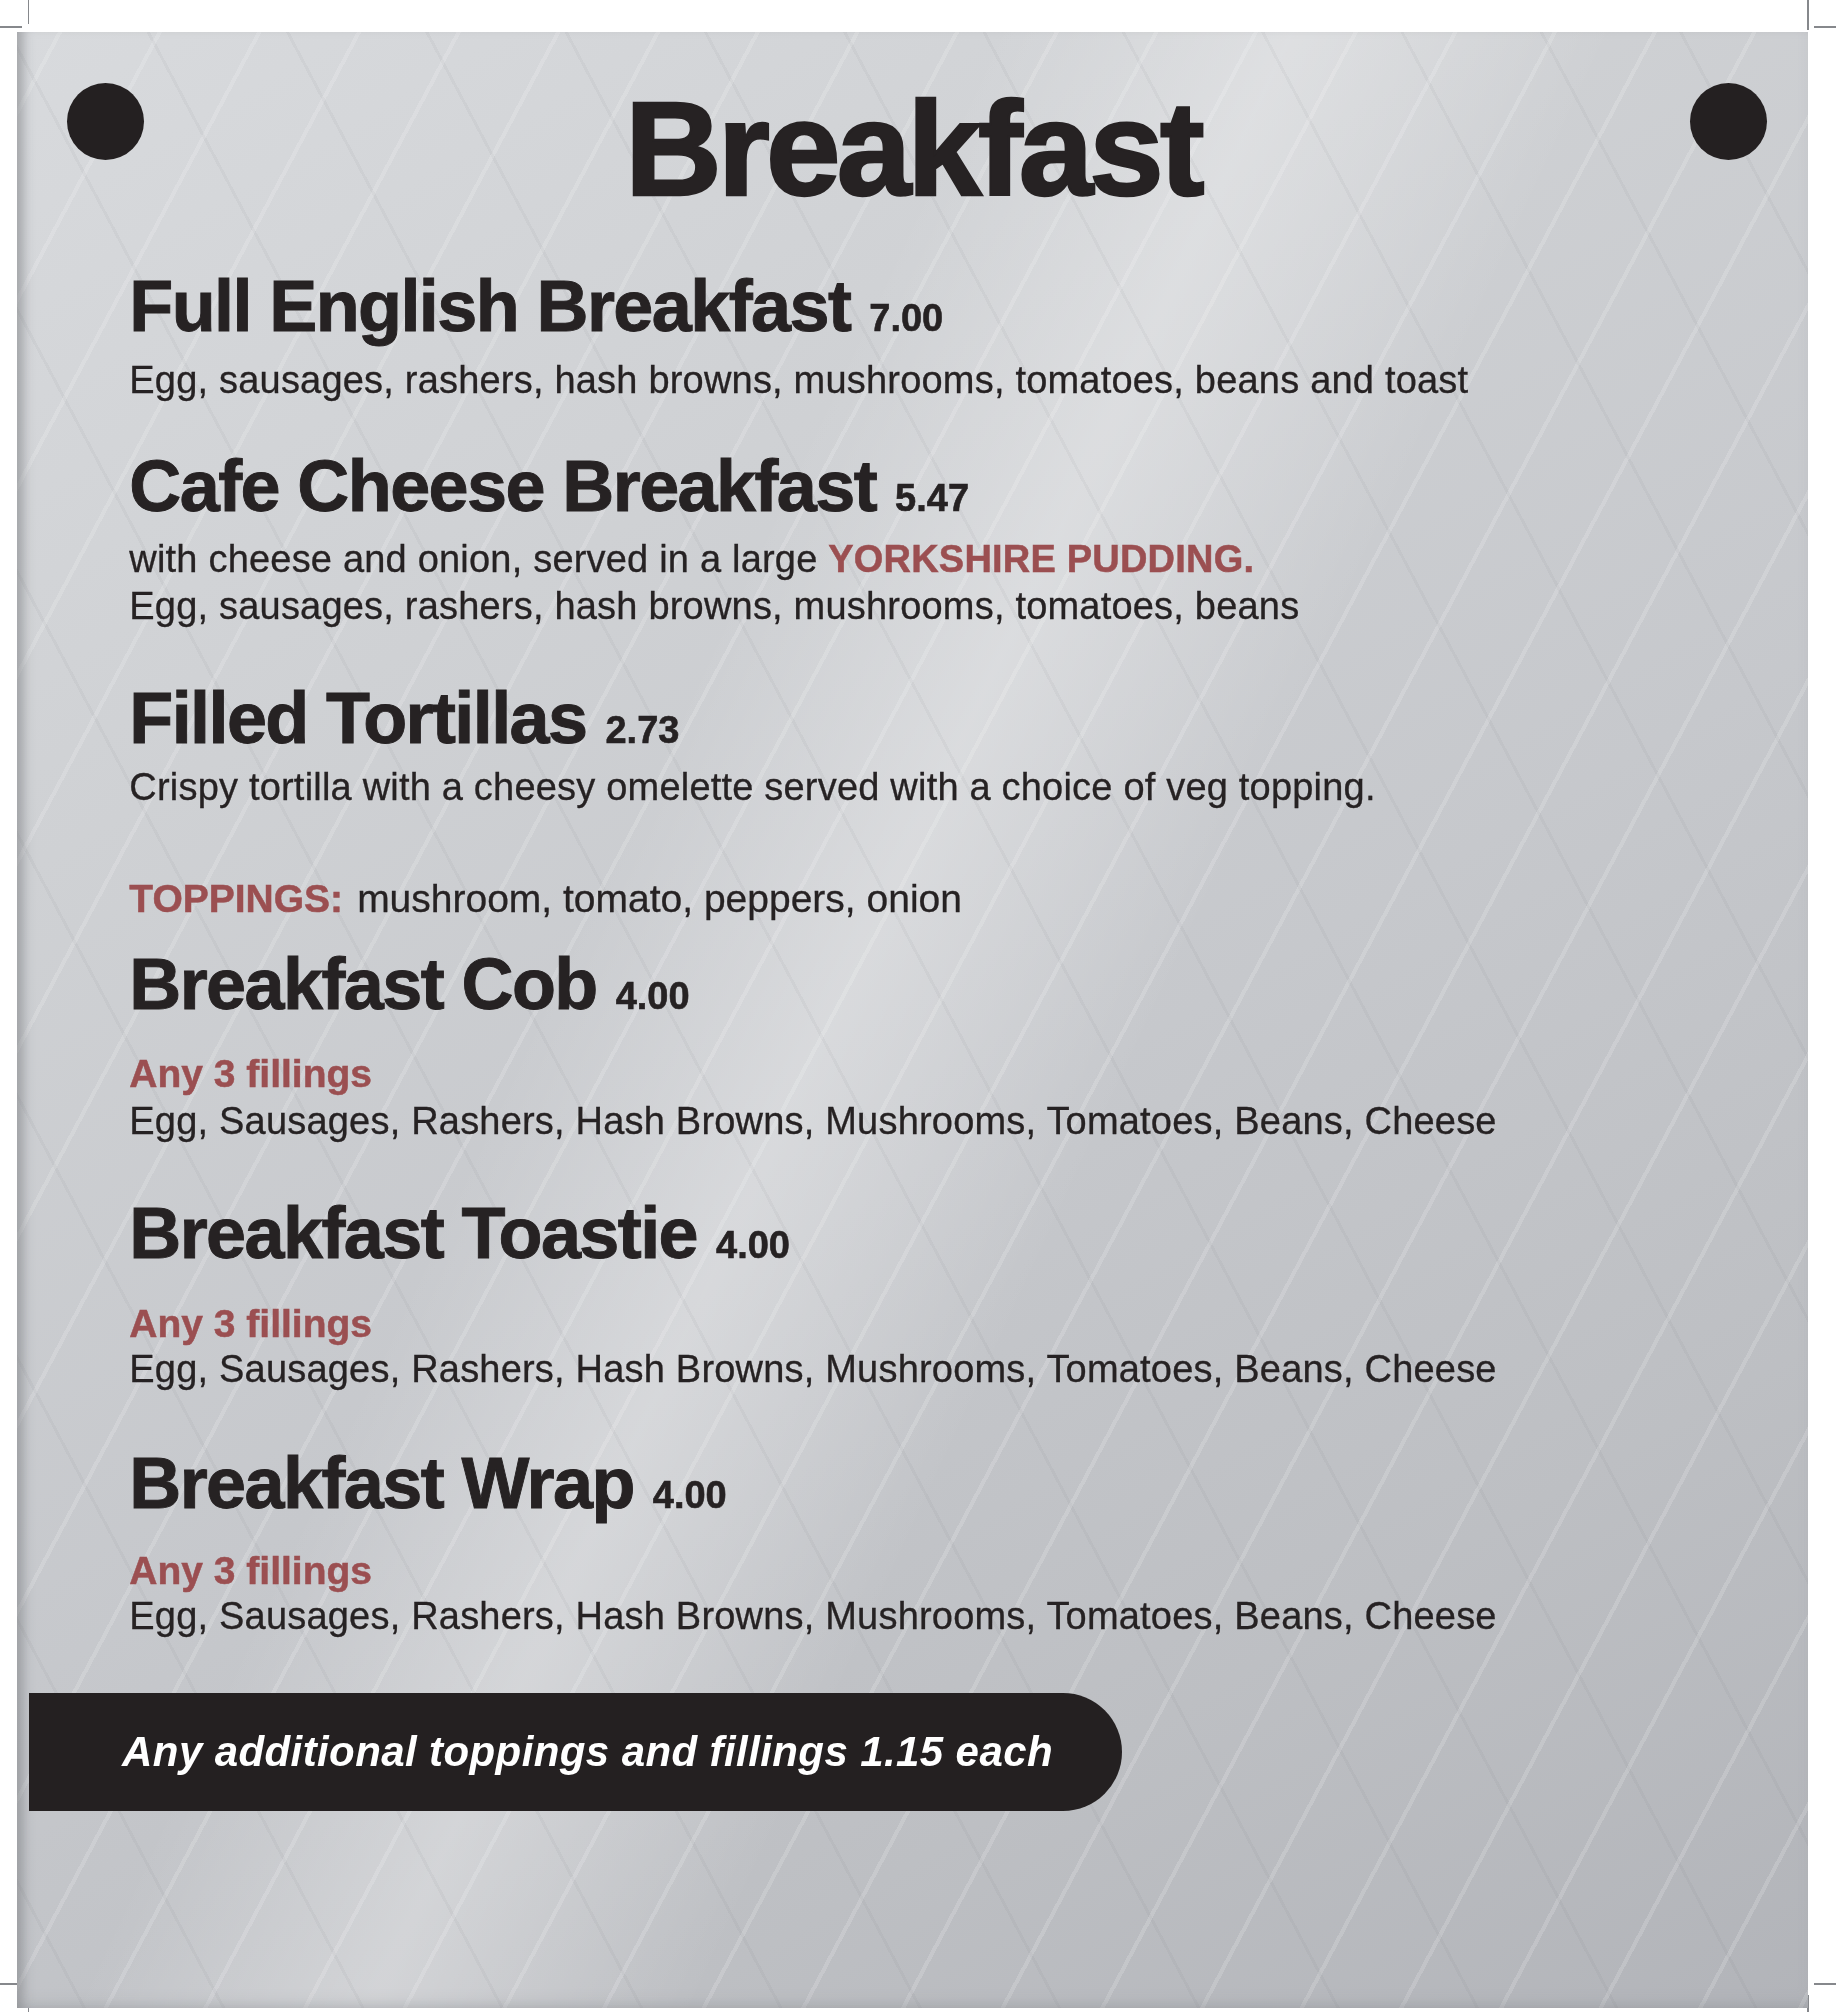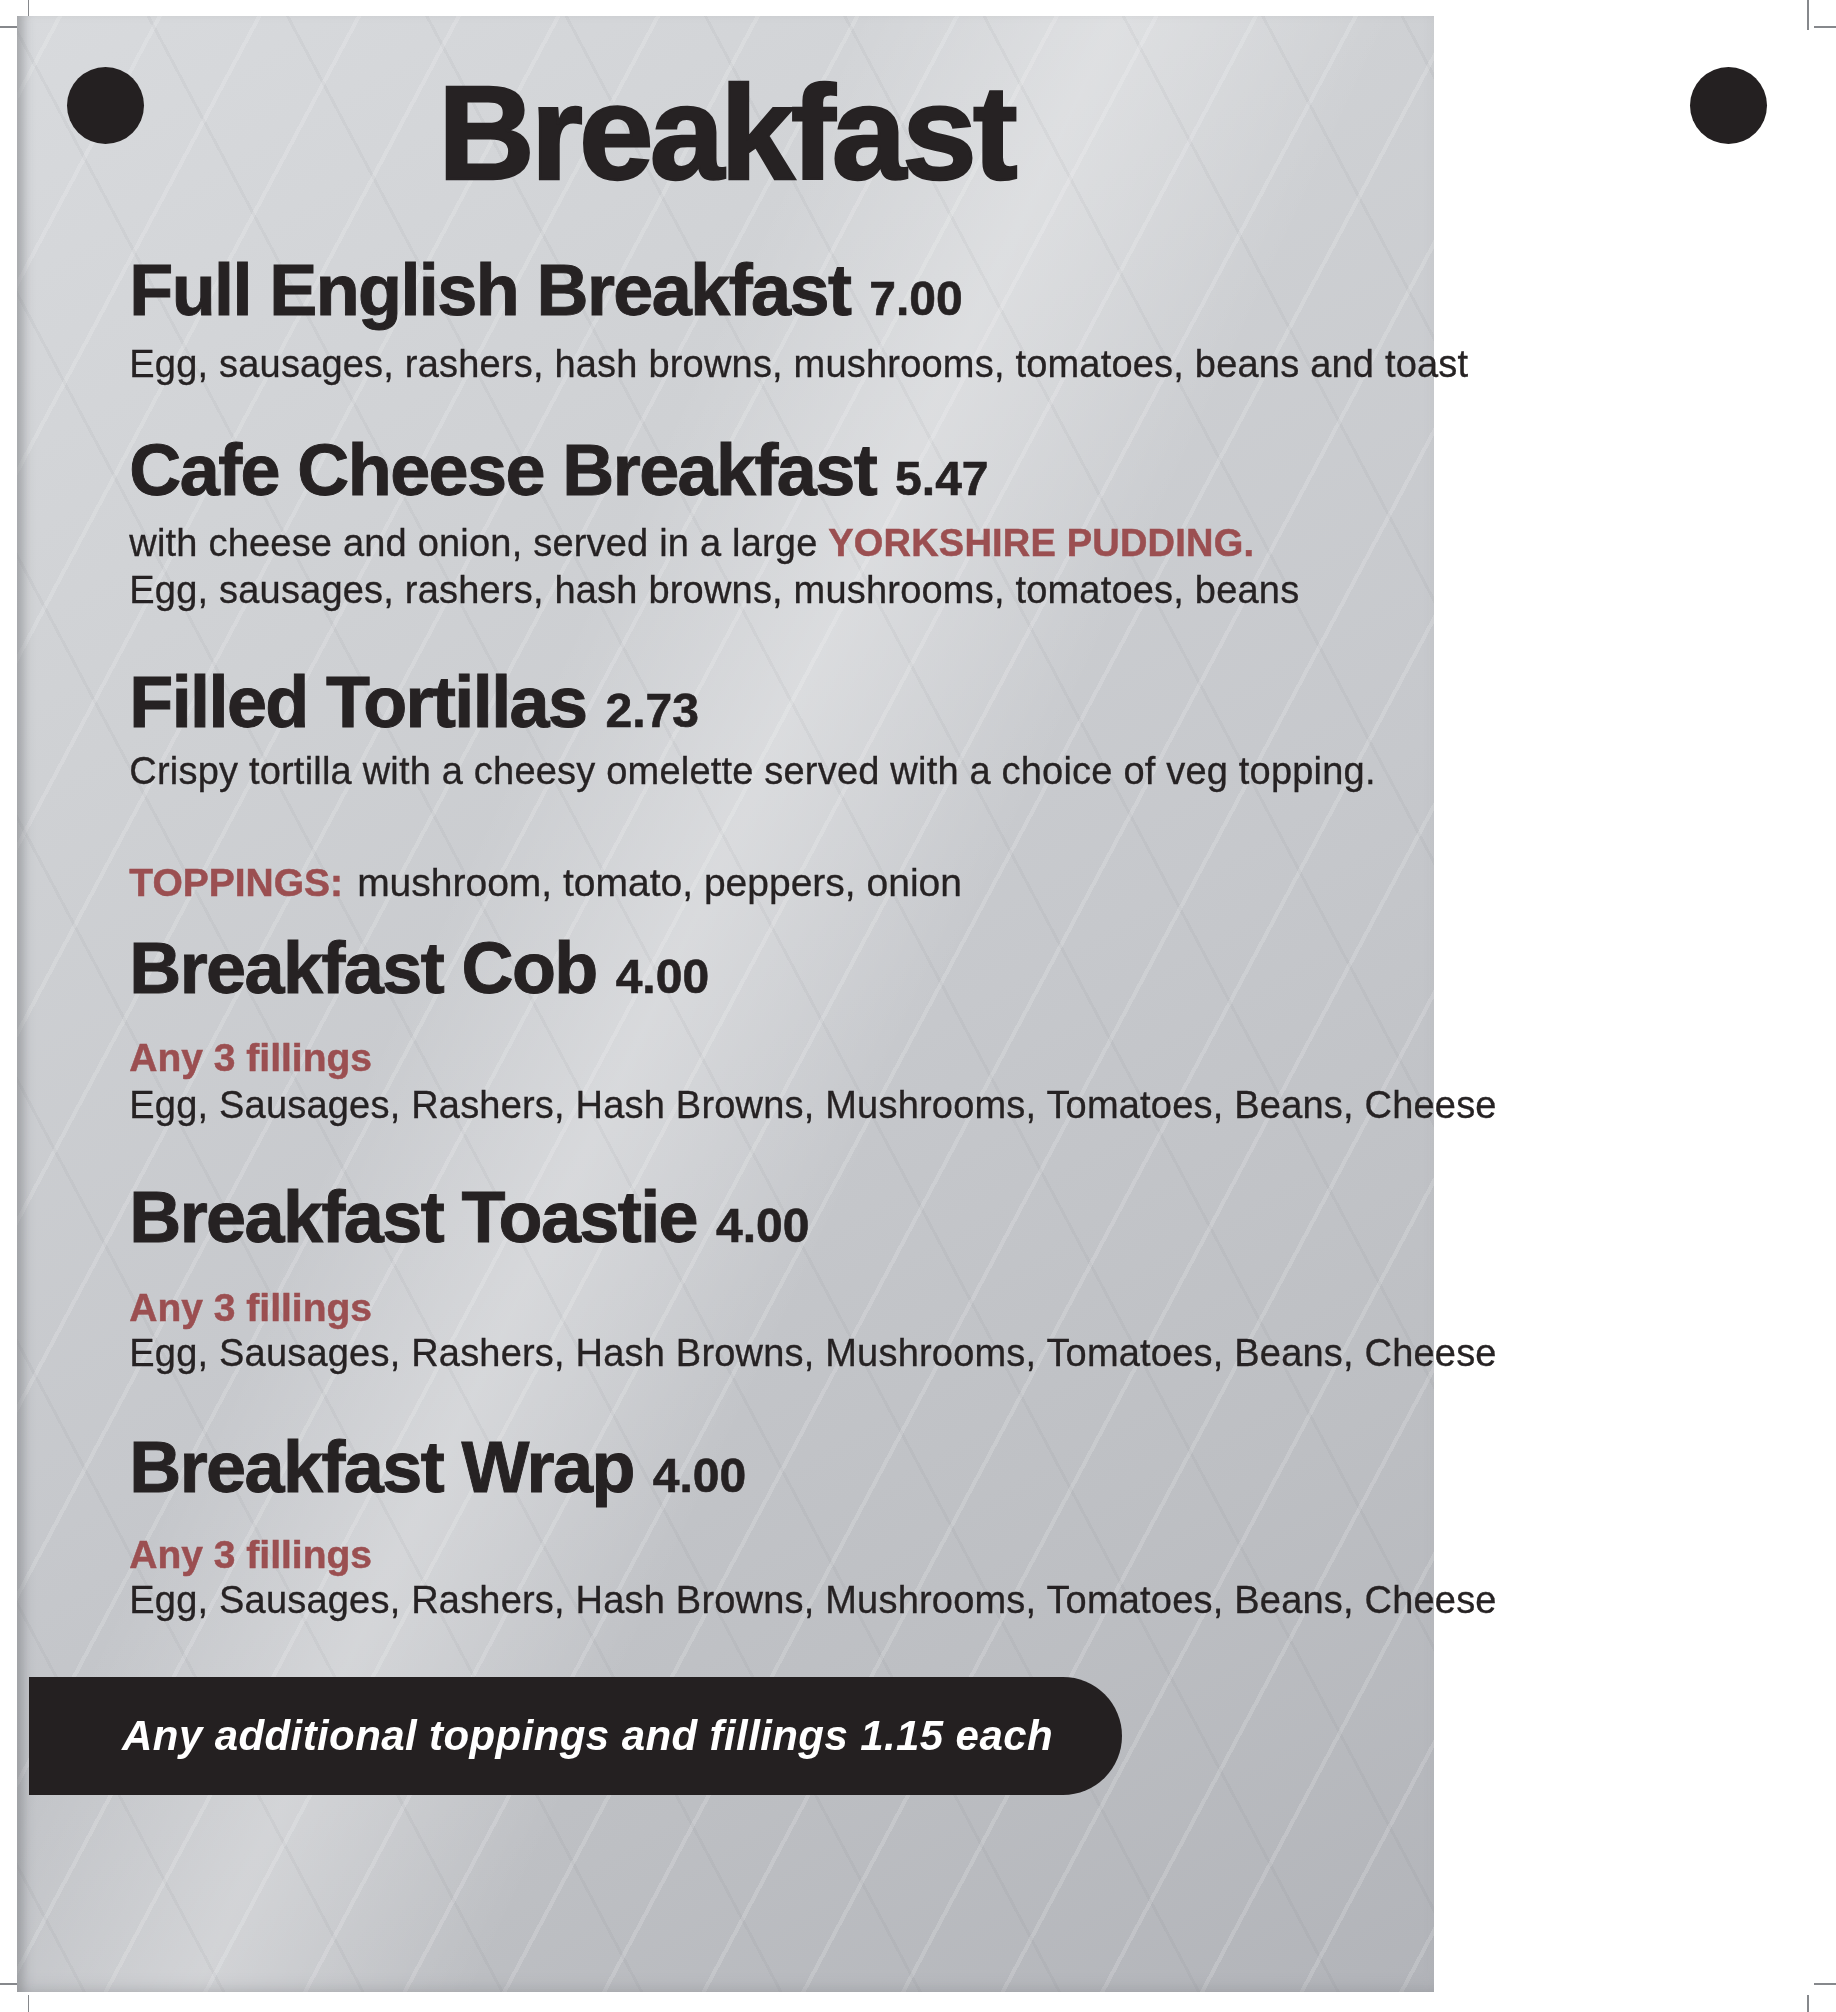--- a/index.html
+++ b/index.html
@@ -11,21 +11,21 @@
   *{margin:0;padding:0;box-sizing:border-box;}
   html,body{width:1836px;height:2013px;background:#ffffff;overflow:hidden;
     font-family:"Liberation Sans","DejaVu Sans",sans-serif;}
   .page{position:relative;width:1836px;height:2013px;background:#ffffff;}
 
   
   .mark{position:absolute;background:#86888c;}
 
   
   .card{
-    position:absolute;left:17.3px;top:16px;width:1417px;height:1976px;
+    position:absolute;left:17.3px;top:32px;width:1791px;height:1976px;
     background:
       repeating-linear-gradient(118deg, rgba(255,255,255,0) 0 36px, rgba(255,255,255,0.16) 36px 40px, rgba(255,255,255,0) 40px 88px),
       repeating-linear-gradient(62deg, rgba(80,82,88,0) 0 58px, rgba(80,82,88,0.05) 58px 61px, rgba(80,82,88,0) 61px 123px),
       linear-gradient(115deg, rgba(255,255,255,0) 36%, rgba(255,255,255,0.30) 47%, rgba(255,255,255,0) 59%),
       linear-gradient(150deg,#d8dadd 0%,#cfd1d4 28%,#c6c8cc 55%,#bdbfc3 78%,#b2b4b9 100%);
     box-shadow: inset 12.6px 0 11px -6.3px rgba(125,127,132,0.55),
                 inset 0 -9.4px 17.3px -9.4px rgba(135,137,142,0.45);
   }
 
   .hole{position:absolute;width:77px;height:77px;border-radius:50%;background:#242021;}
@@ -34,21 +34,21 @@
 
   .title{
     position:absolute;left:0;top:50px;width:100%;text-align:center;
     font-size:134px;line-height:1;font-weight:700;color:var(--ink);
     letter-spacing:-3.9px;-webkit-text-stroke:2.4px var(--ink);
   }
 
   .h{position:absolute;left:112px;font-size:72px;line-height:1;font-weight:700;
      color:var(--ink);letter-spacing:-1.6px;white-space:nowrap;
      -webkit-text-stroke:0.9px var(--ink);}
-  .h .pr{font-size:48px;margin-left:19px;letter-spacing:0;-webkit-text-stroke:0.6px var(--ink);}
+  .h .pr{font-size:38px;margin-left:19px;letter-spacing:0;-webkit-text-stroke:0.6px var(--ink);}
 
   .desc{position:absolute;left:112px;font-size:38px;line-height:47px;color:var(--ink);
         white-space:nowrap;letter-spacing:0.2px;-webkit-text-stroke:0.3px var(--ink);}
   .redbold{color:var(--accent);font-weight:700;-webkit-text-stroke:0.5px var(--accent);}
   .labelline{position:absolute;left:112px;font-size:39px;line-height:1.2;font-weight:700;
         color:var(--accent);white-space:nowrap;-webkit-text-stroke:0.5px var(--accent);}
   .labelline .after{color:var(--ink);font-weight:400;margin-left:14px;
         -webkit-text-stroke:0.3px var(--ink);}
 
   .pill{position:absolute;left:11.8px;top:1661px;width:1093px;height:118px;

